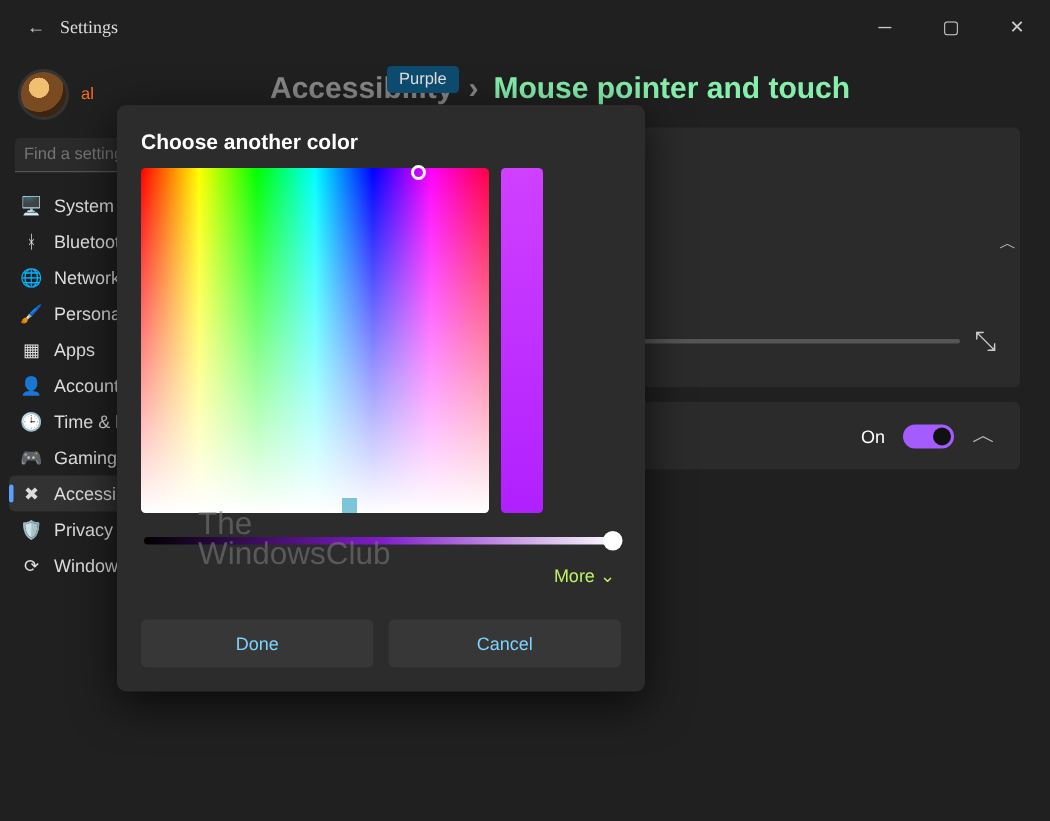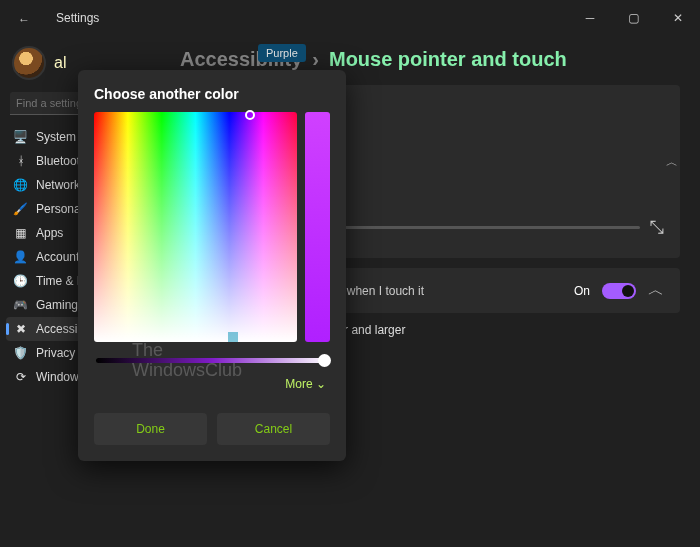--- a/index.html
+++ b/index.html
@@ -1,26 +1,26 @@
 <!DOCTYPE html>
 <html><head>
 <meta charset="utf-8">
 <style>
   * { box-sizing: border-box; margin: 0; padding: 0; font-family: "Segoe UI", sans-serif; }
   body { width: 700px; height: 547px; background: #202020; color: #fff; overflow: hidden; position: relative; }
   .titlebar { height: 36px; display: flex; align-items: center; padding: 0 0 0 12px; font-size: 12px; color: #ddd; }
   .titlebar .back { width: 24px; text-align: center; color: #ccc; cursor: pointer; }
-  .titlebar .title { margin-left: 20px; }
+  .titlebar .title { margin-left: 4px; font-family: Liberation Serif, serif; }
   .titlebar .spacer { flex: 1; }
   .winbtn { width: 44px; height: 36px; display: flex; align-items: center; justify-content: center; color: #ccc; cursor: pointer; }
   .content { display: flex; height: calc(100% - 36px); }
   .sidebar { width: 160px; padding: 8px 6px; font-size: 12px; }
   .avatar-row { display: flex; align-items: center; padding: 2px 6px 8px 6px; gap: 8px; }
   .avatar { width: 34px; height: 34px; border-radius: 50%; background: radial-gradient(circle at 40% 35%, #f0c070 0 25%, #7a4a20 26% 60%, #3a2412 61% 100%); border: 2px solid #333; }
-  .avatar-name { font-size: 16px; color: #fef9c3; overflow: hidden; white-space: nowrap; }
+  .avatar-name { font-size: 11px; color: #f97316; overflow: hidden; white-space: nowrap; }
   .search { margin: 4px 4px 10px 4px; }
   .search input { width: 100%; background: #2b2b2b; border: none; border-bottom: 1px solid #555; color: #ccc; padding: 5px 6px; font-size: 11px; border-radius: 3px 3px 0 0; }
   .nav-item { display: flex; align-items: center; gap: 8px; padding: 5px 8px; border-radius: 4px; color: #ddd; cursor: pointer; white-space: nowrap; overflow: hidden; }
   .nav-item.selected { background: #323232; position: relative; }
   .nav-item.selected::before { content:""; position:absolute; left:0; top:6px; bottom:6px; width:3px; background:#5aa0ff; border-radius:2px; }
   .nav-icon { width: 14px; height: 14px; display: inline-flex; align-items: center; justify-content: center; font-size: 12px; }
   .main { flex: 1; padding: 8px 20px; position: relative; overflow: hidden; }
   .breadcrumb { font-size: 20px; font-weight: 600; color: #888; display: flex; align-items: center; gap: 10px; margin-top: 4px; margin-bottom: 14px; }
   .breadcrumb .current { color: #86efac; }
   .card { background: #2b2b2b; border-radius: 4px; padding: 12px 16px; margin-bottom: 10px; }
@@ -36,37 +36,37 @@
   .slider-track { flex:1; height:3px; background:#555; border-radius:2px; position:relative; }
   .slider-thumb { position:absolute; left:8px; top:-5px; width:13px; height:13px; border-radius:50%; background:#b57aff; border:2px solid #333; }
   .expand-chevron { position:absolute; right:22px; top:118px; color:#bbb; font-size:12px; cursor:pointer; }
   .touch-card { background:#2b2b2b; border-radius:4px; padding:12px 16px; display:flex; align-items:center; gap:12px; margin-top:6px; }
   .touch-card .spacer { flex:1; }
   .toggle { width:34px; height:16px; background:#a45cff; border-radius:8px; position:relative; }
   .toggle::after { content:""; position:absolute; right:2px; top:2px; width:12px; height:12px; background:#111; border-radius:50%; }
   .check-row { display:flex; align-items:center; gap:8px; margin:10px 0 0 28px; font-size:12px; color:#ddd; }
   .checkbox { width:14px; height:14px; background:#a45cff; border-radius:3px; display:flex; align-items:center; justify-content:center; font-size:10px; color:#111; }
   
-  .modal { position:absolute; left:78px; top:70px; width:268px; background:#2c2c2c; border-radius:6px; box-shadow:0 8px 30px rgba(0,0,0,0.7); padding:14px 16px 16px 16px; z-index:20; }
+  .modal { position:absolute; left:78px; top:70px; width:352px; background:#2c2c2c; border-radius:6px; box-shadow:0 8px 30px rgba(0,0,0,0.7); padding:14px 16px 16px 16px; z-index:20; }
   .modal h2 { font-size:14px; font-weight:600; margin:2px 0 10px 0; }
   .tooltip { position:absolute; left:258px; top:44px; background:#0c4a6e; color:#ddd; font-size:11px; padding:3px 8px; border-radius:3px; z-index:30; }
   .picker-row { display:flex; gap:8px; }
   .sv-panel { width:232px; height:230px; border-radius:3px; position:relative;
     background:
       linear-gradient(to top, #fff, rgba(255,255,255,0)),
       linear-gradient(to right, #ff0000, #ffff00, #00ff00, #00ffff, #0000ff, #ff00ff, #ff0040);
   }
   .sv-cursor { position:absolute; right:42px; top:-2px; width:10px; height:10px; border:2px solid #fff; border-radius:50%; }
   .hue-col { width:28px; height:230px; border-radius:3px; background:linear-gradient(to bottom, #d040ff, #c030ff, #b020ff); }
   .value-slider { height:5px; margin:16px 2px 0 2px; border-radius:3px; background:linear-gradient(to right, #000, #801cc8, #fff); position:relative; }
   .value-thumb { position:absolute; right:-3px; top:-4px; width:13px; height:13px; border-radius:50%; background:#fff; }
   .more-row { text-align:right; margin:14px 4px 6px 0; font-size:12px; color:#bef264; cursor:pointer; }
   .btn-row { display:flex; gap:10px; margin-top:22px; }
-  .btn { flex:1; background:#373737; border:none; color:#84cc16; font-size:12px; padding:9px 0; border-radius:4px; cursor:pointer; }
-  .watermark { position:absolute; left:132px; top:340px; color:rgba(120,120,120,0.6); font-size:18px; line-height:20px; pointer-events:none; z-index:25; }
+  .btn { flex:1; background:#373737; border:none; color:#7dd3fc; font-size:12px; padding:9px 0; border-radius:4px; cursor:pointer; }
+  .watermark { position:absolute; left:132px; top:340px; color:rgba(120,120,120,0.6); font-size:21px; line-height:20px; pointer-events:none; z-index:25; }
   .wm-sq { position:absolute; left:228px; top:332px; width:10px; height:10px; background:#2aa0c0; opacity:0.6; z-index:25; }
 </style>
 </head>
 <body>
 
 <div class="titlebar">
   <span class="back">←</span>
   <span class="title">Settings</span>
   <span class="spacer"></span>
   <span class="winbtn">─</span>

